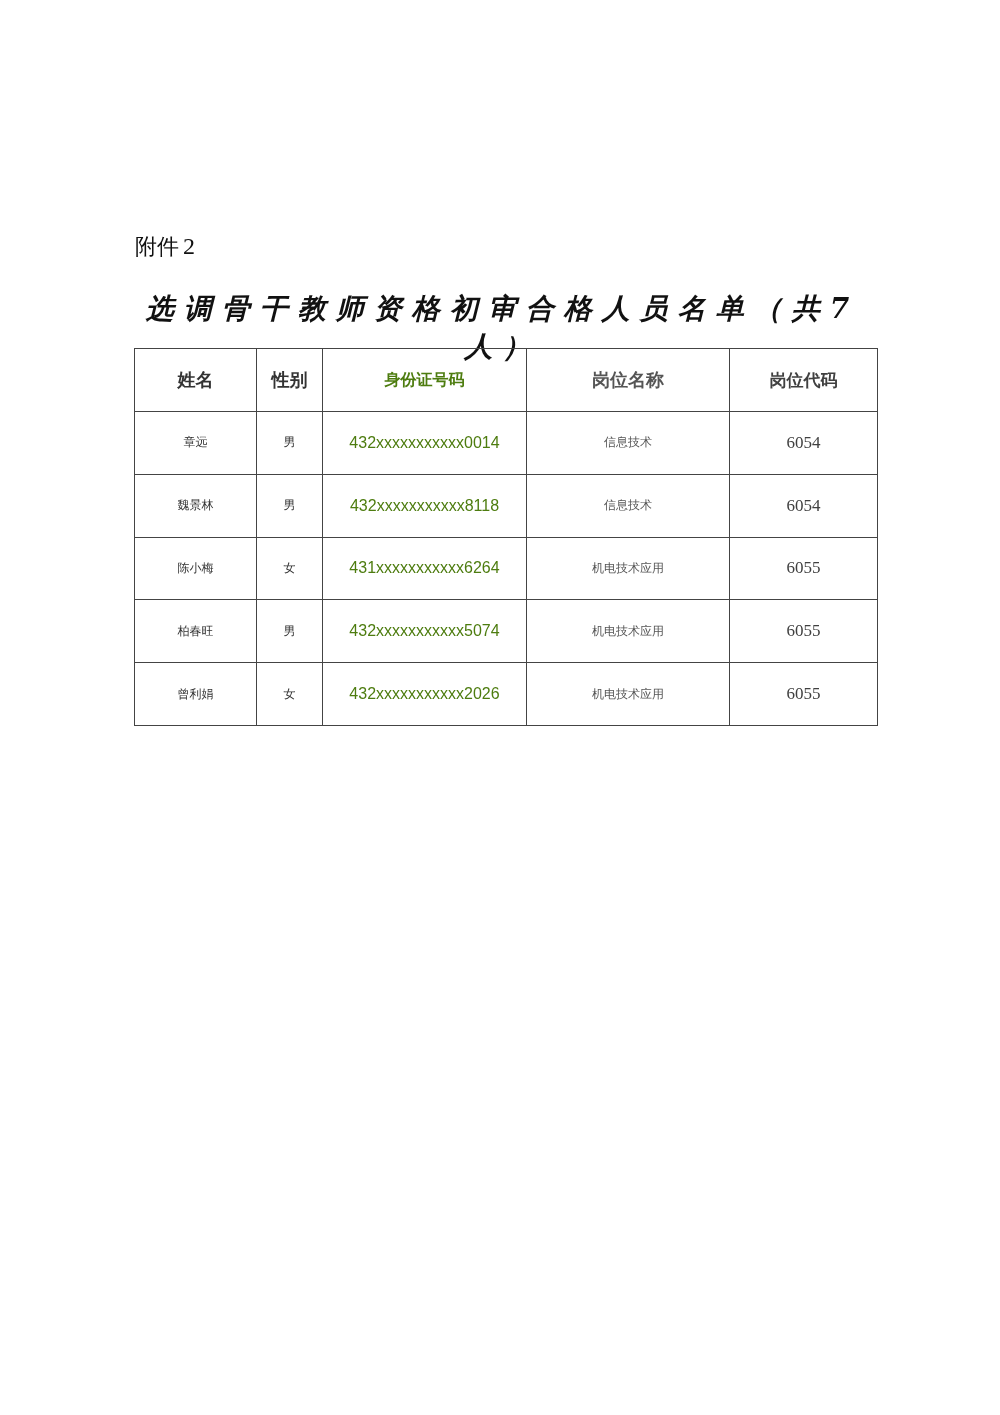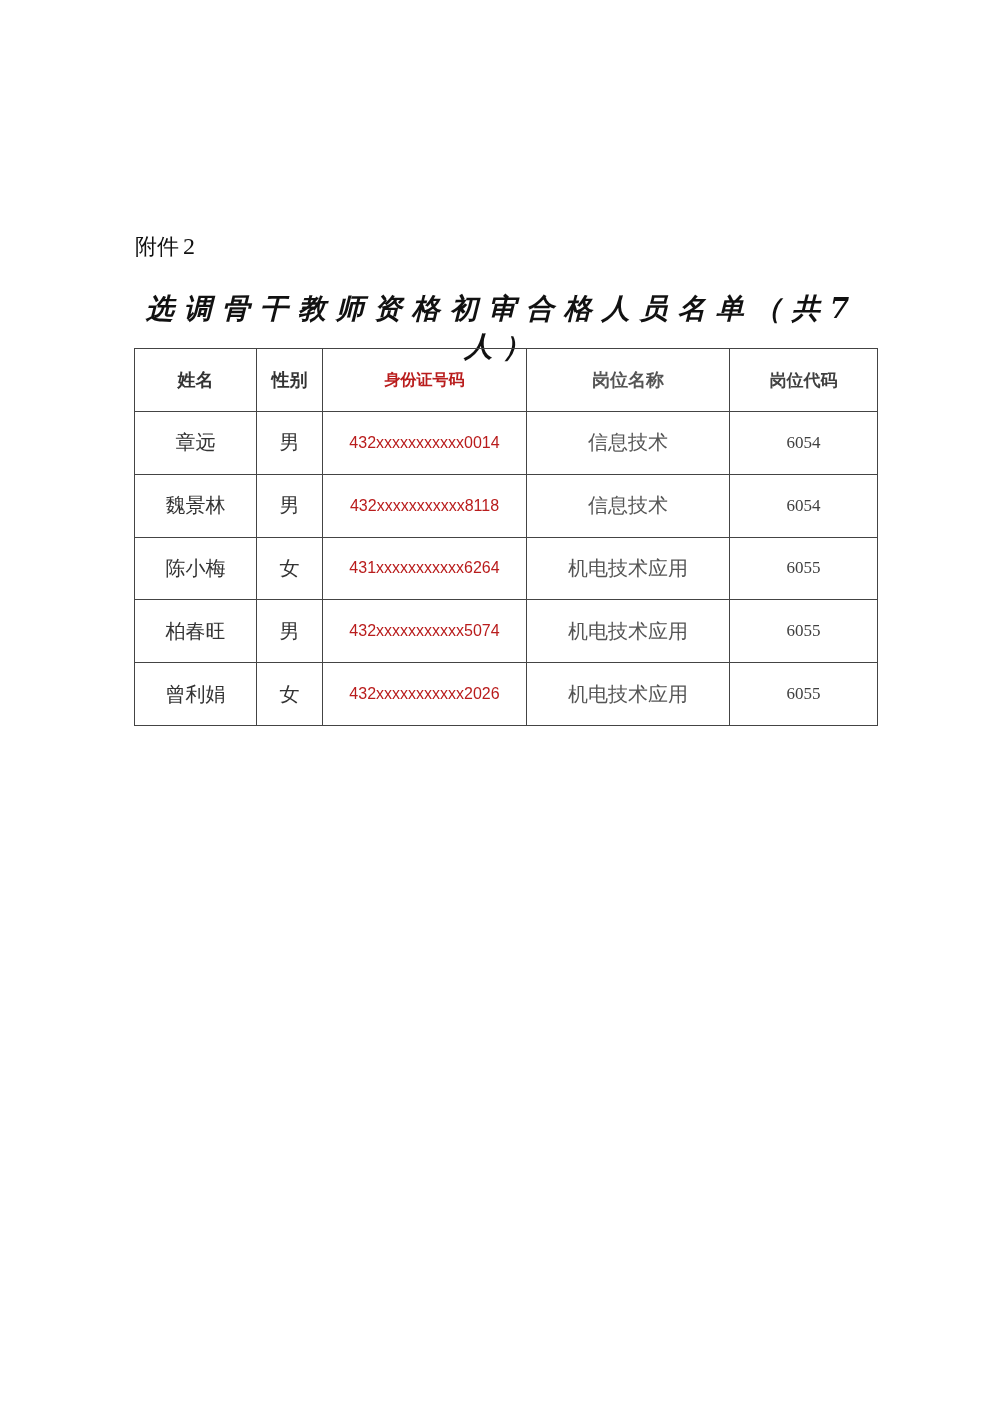--- a/index.html
+++ b/index.html
@@ -3,24 +3,24 @@
 <meta charset="utf-8">
 <style>
   html, body { margin:0; padding:0; background:#ffffff; }
   body { width:1000px; height:1415px; position:relative; overflow:hidden; }
   .attach { position:absolute; left:135px; top:232px; font-family:"DejaVu Sans", sans-serif; font-size:22px; color:#111; letter-spacing:0px; }
   .attach .num { font-family:"Liberation Serif", serif; font-size:24px; margin-left:4px; }
   .title { position:absolute; left:130px; top:290px; width:745px; text-align:center; font-family:"DejaVu Serif", serif; font-size:28px; font-weight:bold; color:#111; letter-spacing:10px; font-style:italic; }
   table { position:absolute; left:134px; top:348px; border-collapse:collapse; }
   td, th { border:1px solid #444; text-align:center; vertical-align:middle; padding:0; }
   th { height:62px; font-family:"DejaVu Sans", sans-serif; font-size:18px; font-weight:bold; color:#111; }
-  td { height:61.8px; font-size:20px; }
+  td { height:61.8px; font-size:12px; }
   .c-name { width:121px; font-family:"DejaVu Sans", sans-serif; color:#333;margin-left:48px; }
   .c-gender { width:65px; font-family:Liberation Sans, sans-serif; color:#333; }
-  .c-id { width:203px; font-family:"Liberation Sans", sans-serif; color:#b91c1c; font-size:16px;margin-left:16px; }
+  .c-id { width:203px; font-family:"Liberation Sans", sans-serif; color:#4d7c0f; font-size:16px;margin-left:16px; }
   .c-pos { width:202px; font-family:"DejaVu Sans", sans-serif; color:#555; }
   .c-code { width:147px; font-family:"Liberation Serif", serif; color:#404040; font-size:17px; }
 </style>
 </head>
 <body>
 
 <div class="attach"><span>附件</span><span class="num">2</span></div>
 
 <div class="title">选调骨干教师资格初审合格人员名单（共7人）</div>
 

